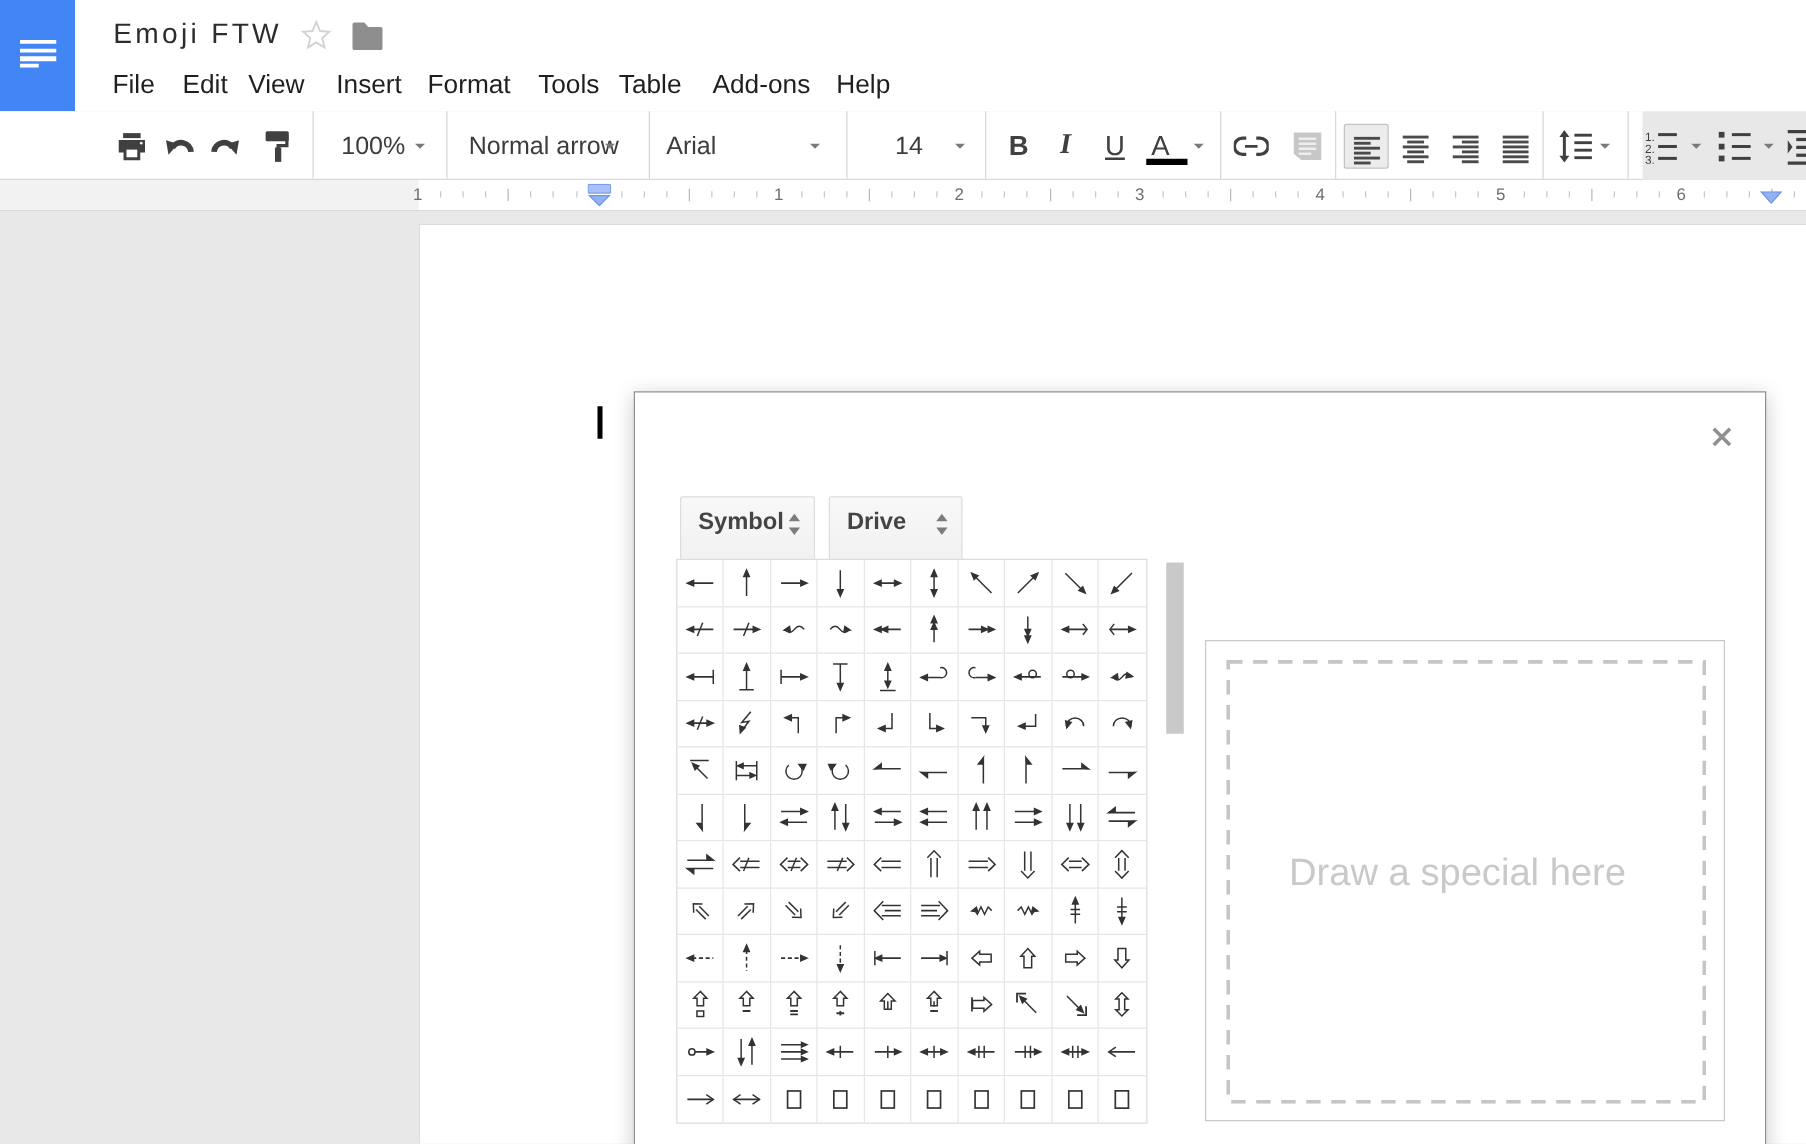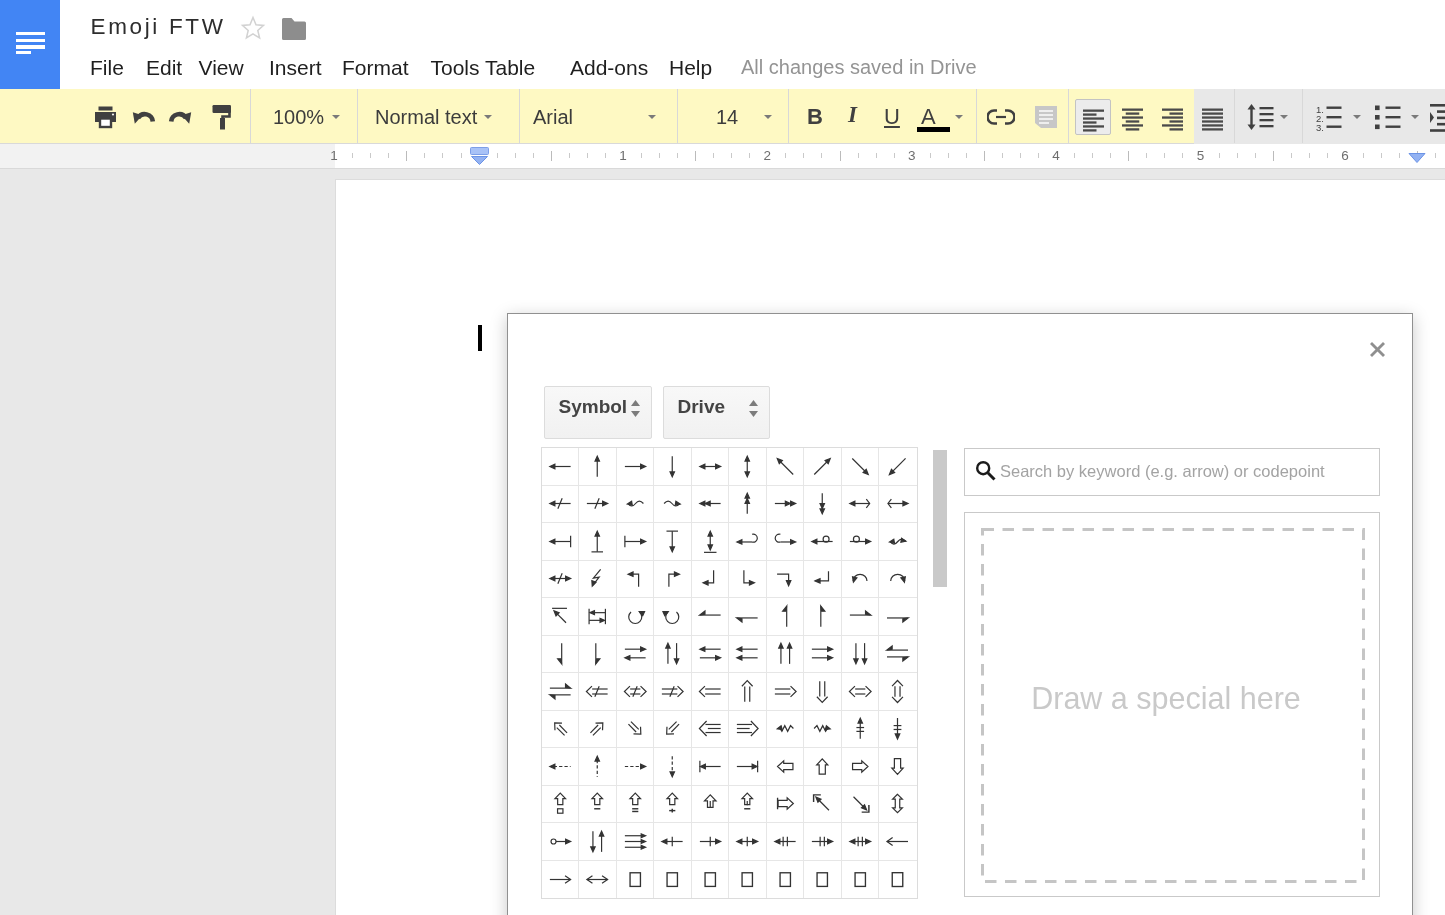--- a/index.html
+++ b/index.html
@@ -3,36 +3,36 @@
 <style>
 *{margin:0;padding:0;box-sizing:border-box}
 html,body{width:1445px;height:915px;overflow:hidden;font-family:"Liberation Sans",sans-serif;background:#e8e8e8}
 .abs{position:absolute}
 #header{position:absolute;left:0;top:0;width:1445px;height:89px;background:#fff}
 #logo{position:absolute;left:0;top:0;width:60px;height:89px;background:#4285f4}
 #logo div{position:absolute;left:15.5px;background:#fff;height:3.4px;width:29.5px}
 #title{position:absolute;left:90.5px;top:13.5px;font-size:22.5px;letter-spacing:2.65px;color:#2d2d2d}
 .menu{position:absolute;top:56px;font-size:21px;color:#1f1f1f}
 #saved{position:absolute;left:741px;top:55.5px;font-size:20px;color:#949494}
-#toolbar{position:absolute;left:0;top:89px;width:1194px;height:54.5px;background:#fef9c3;border-bottom:1px solid #d9d9d9}
+#toolbar{position:absolute;left:0;top:89px;width:1314px;height:54.5px;background:#ffffff;border-bottom:1px solid #d9d9d9}
 .sep{position:absolute;top:0;width:1px;height:53.5px;background:#d8d8d8}
 .ticon{position:absolute;top:0}
 .ttext{position:absolute;font-size:20px;color:#3c3c3c;top:17px}
 .dd{position:absolute;top:25.5px;width:0;height:0;border-left:4px solid transparent;border-right:4px solid transparent;border-top:4.5px solid #7a7a7a}
 .btxt{position:absolute;top:15px;font-size:22px;color:#404040}
 #ruler{position:absolute;left:0;top:143.5px;width:1445px;height:25px;background:#f2f2f2;border-bottom:1px solid #d9d9d9}
 #rulerw{position:absolute;left:335px;top:0;width:1110px;height:24px;background:#fff}
 .tick{position:absolute;top:9.5px;width:1px;height:5px;background:#c9c9c9}
 .tick2{position:absolute;top:7px;width:1px;height:10px;background:#bbb}
 .rnum{position:absolute;top:4.5px;font-size:13.5px;color:#6e6e6e;width:20px;text-align:center;margin-left:-10px}
 #page{position:absolute;left:335px;top:179px;width:1226px;height:736px;background:#fff;border-top:1px solid #dcdcdc;border-left:1px solid #dcdcdc}
 #caret{position:absolute;left:478px;top:325px;width:4px;height:26px;background:#000}
 #dialog{position:absolute;left:507px;top:313px;width:906px;height:700px;background:#fff;border:1px solid #909090;box-shadow:0 4px 16px rgba(0,0,0,0.22)}
 #dtitle{position:absolute;left:31px;top:26px;font-size:24px;color:#000}
-.gbtn{position:absolute;top:72px;height:53px;background:linear-gradient(#f8f8f8,#f1f1f1);border:1px solid #dcdcdc;border-radius:2px}
+.gbtn{position:absolute;top:83px;height:53px;background:linear-gradient(#f8f8f8,#f1f1f1);border:1px solid #dcdcdc;border-radius:2px}
 .gbtn span{position:absolute;left:13.5px;top:9px;font-size:19px;font-weight:bold;color:#444}
 #grid{position:absolute;left:32.5px;top:133px;border:1px solid #dcdcdc;display:grid;grid-template-columns:repeat(10,37.5px);grid-auto-rows:37.5px;background:#fff}
 #grid .c{border-right:1px solid #e6e6e6;border-bottom:1px solid #e6e6e6;display:flex;align-items:center;justify-content:center}
 #grid .c:nth-child(10n){border-right:none}
 #grid .c:nth-child(n+111){border-bottom:none}
 #thumb{position:absolute;left:425px;top:136px;width:14px;height:137px;background:#c9c9c9}
 #search{position:absolute;left:456px;top:133.5px;width:416px;height:48px;border:1px solid #c9c9c9;background:#fff}
 #search span{position:absolute;left:35px;top:13px;font-size:16.5px;color:#a3a3a3}
 #canvas{position:absolute;left:456px;top:198px;width:416px;height:385px;border:1px solid #c9c9c9;background:#fff}
 #dashed{position:absolute;left:16px;top:15px}
@@ -52,24 +52,23 @@
     </svg>
     <svg class="abs" style="left:281px;top:16px" width="26" height="25" viewBox="0 0 26 25">
       <path d="M1 3.5 q0-1.5 1.5-1.5 h8 l3 3.5 h10 q1.5 0 1.5 1.5 v15.5 q0 1.5-1.5 1.5 h-21 q-1.5 0-1.5-1.5 Z" fill="#8d8d8d"></path>
     </svg>
     <div class="menu" style="left:90px">File</div>
     <div class="menu" style="left:146px">Edit</div>
     <div class="menu" style="left:198.5px">View</div>
     <div class="menu" style="left:269px">Insert</div>
     <div class="menu" style="left:342px">Format</div>
     <div class="menu" style="left:430.5px">Tools</div>
-    <div class="menu" style="left:485px">Table</div>
+    <div class="menu" style="left:495px">Table</div>
     <div class="menu" style="left:570px">Add-ons</div>
     <div class="menu" style="left:669px">Help</div>
-    <div id="saved">All changes saved in Drive</div>
   </div>
 <div id="toolbar">
     <div class="sep" style="left:250px"></div>
     <div class="sep" style="left:357px"></div>
     <div class="sep" style="left:519px"></div>
     <div class="sep" style="left:677px"></div>
     <div class="sep" style="left:788px"></div>
     <div class="sep" style="left:976px"></div>
     <div class="sep" style="left:1068px"></div>
     <div class="sep" style="left:1234px"></div>
@@ -90,21 +89,21 @@
         <polygon points="1.8,7.2 11.4,10.2 3.8,18.8" fill="#404040"></polygon>
       </g>
     </svg>
     <svg class="ticon" style="left:212px;top:15px" width="22" height="26" viewBox="0 0 22 26">
       <rect x="0.5" y="1" width="18.5" height="8" rx="1.2" fill="#404040"></rect>
       <path d="M17.5 4 v8.5 h-7 v3 " fill="none" stroke="#404040" stroke-width="2.6"></path>
       <rect x="8" y="14" width="5" height="11.5" fill="#404040"></rect>
     </svg>
     <div class="ttext" style="left:273px">100%</div>
     <div class="dd" style="left:332px"></div>
-    <div class="ttext" style="left:375px">Normal text</div>
+    <div class="ttext" style="left:375px">Normal arrow</div>
     <div class="dd" style="left:484px"></div>
     <div class="ttext" style="left:533px">Arial</div>
     <div class="dd" style="left:648px"></div>
     <div class="ttext" style="left:716px">14</div>
     <div class="dd" style="left:764px"></div>
     <div class="btxt" style="left:807px;font-weight:bold">B</div>
     <div class="btxt" style="left:848px;font-style:italic;font-weight:bold;font-family:'Liberation Serif',serif;font-size:23px;top:13px">I</div>
     <div class="btxt" style="left:884px;text-decoration:underline">U</div>
     <div class="btxt" style="left:921px">A</div>
     <div class="abs" style="left:916.5px;top:38.3px;width:33.5px;height:4.7px;background:#000"></div>
@@ -1096,25 +1095,18 @@
           <rect x="13.6" y="12" width="10.8" height="14.2" fill="none" stroke-width="1.4"></rect>
         </svg>
       </div>
       <div class="c">
         <svg viewBox="0 0 38 38" width="37" height="37" stroke="#333" fill="#333" stroke-width="1.25" stroke-linecap="butt">
           <rect x="13.6" y="12" width="10.8" height="14.2" fill="none" stroke-width="1.4"></rect>
         </svg>
       </div>
     </div>
     <div id="thumb"></div>
-    <div id="search">
-      <svg style="position:absolute;left:10px;top:11px" width="22" height="22" viewBox="0 0 22 22">
-        <circle cx="8.2" cy="8.2" r="6" fill="none" stroke="#1b1b1b" stroke-width="2.4"></circle>
-        <line x1="12.8" y1="12.8" x2="19.5" y2="19.5" stroke="#1b1b1b" stroke-width="3"></line>
-      </svg>
-      <span>Search by keyword (e.g. arrow) or codepoint</span>
-    </div>
     <div id="canvas">
       <svg id="dashed" width="384" height="355" viewBox="0 0 384 355">
         <rect x="1.5" y="1.5" width="381" height="352" fill="none" stroke="#c5c5c5" stroke-width="3" stroke-dasharray="11.5,8.5"></rect>
       </svg>
       <div id="drawlbl">Draw a special here</div>
     </div>
   </div>
 </body></html>

